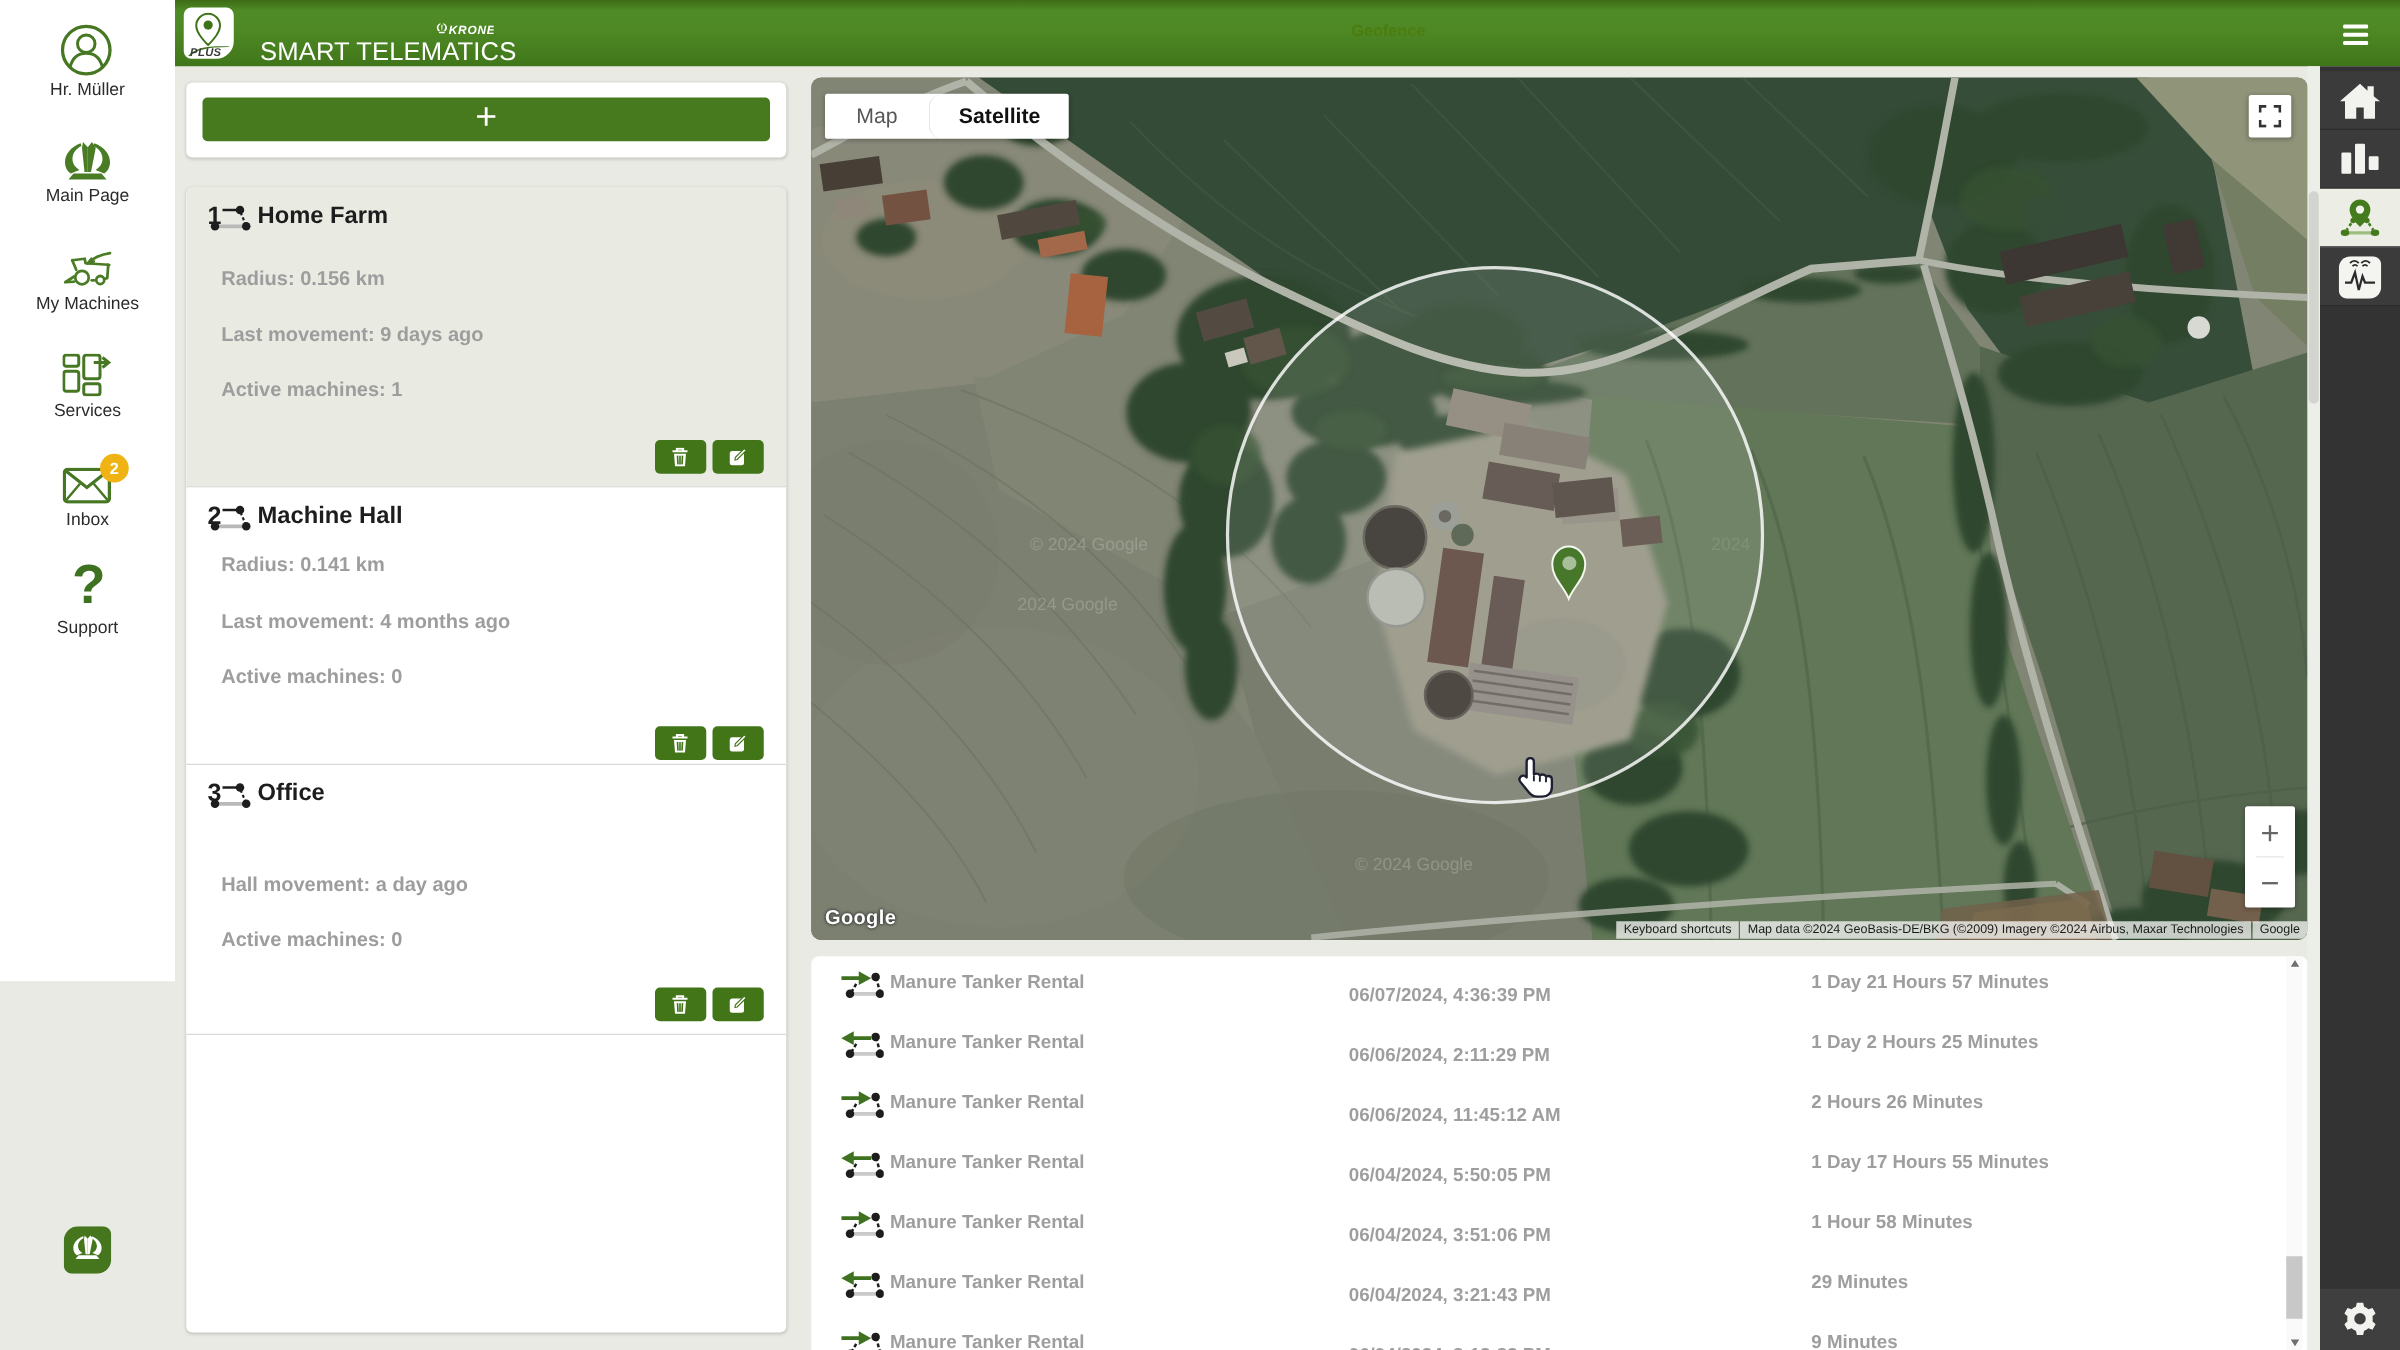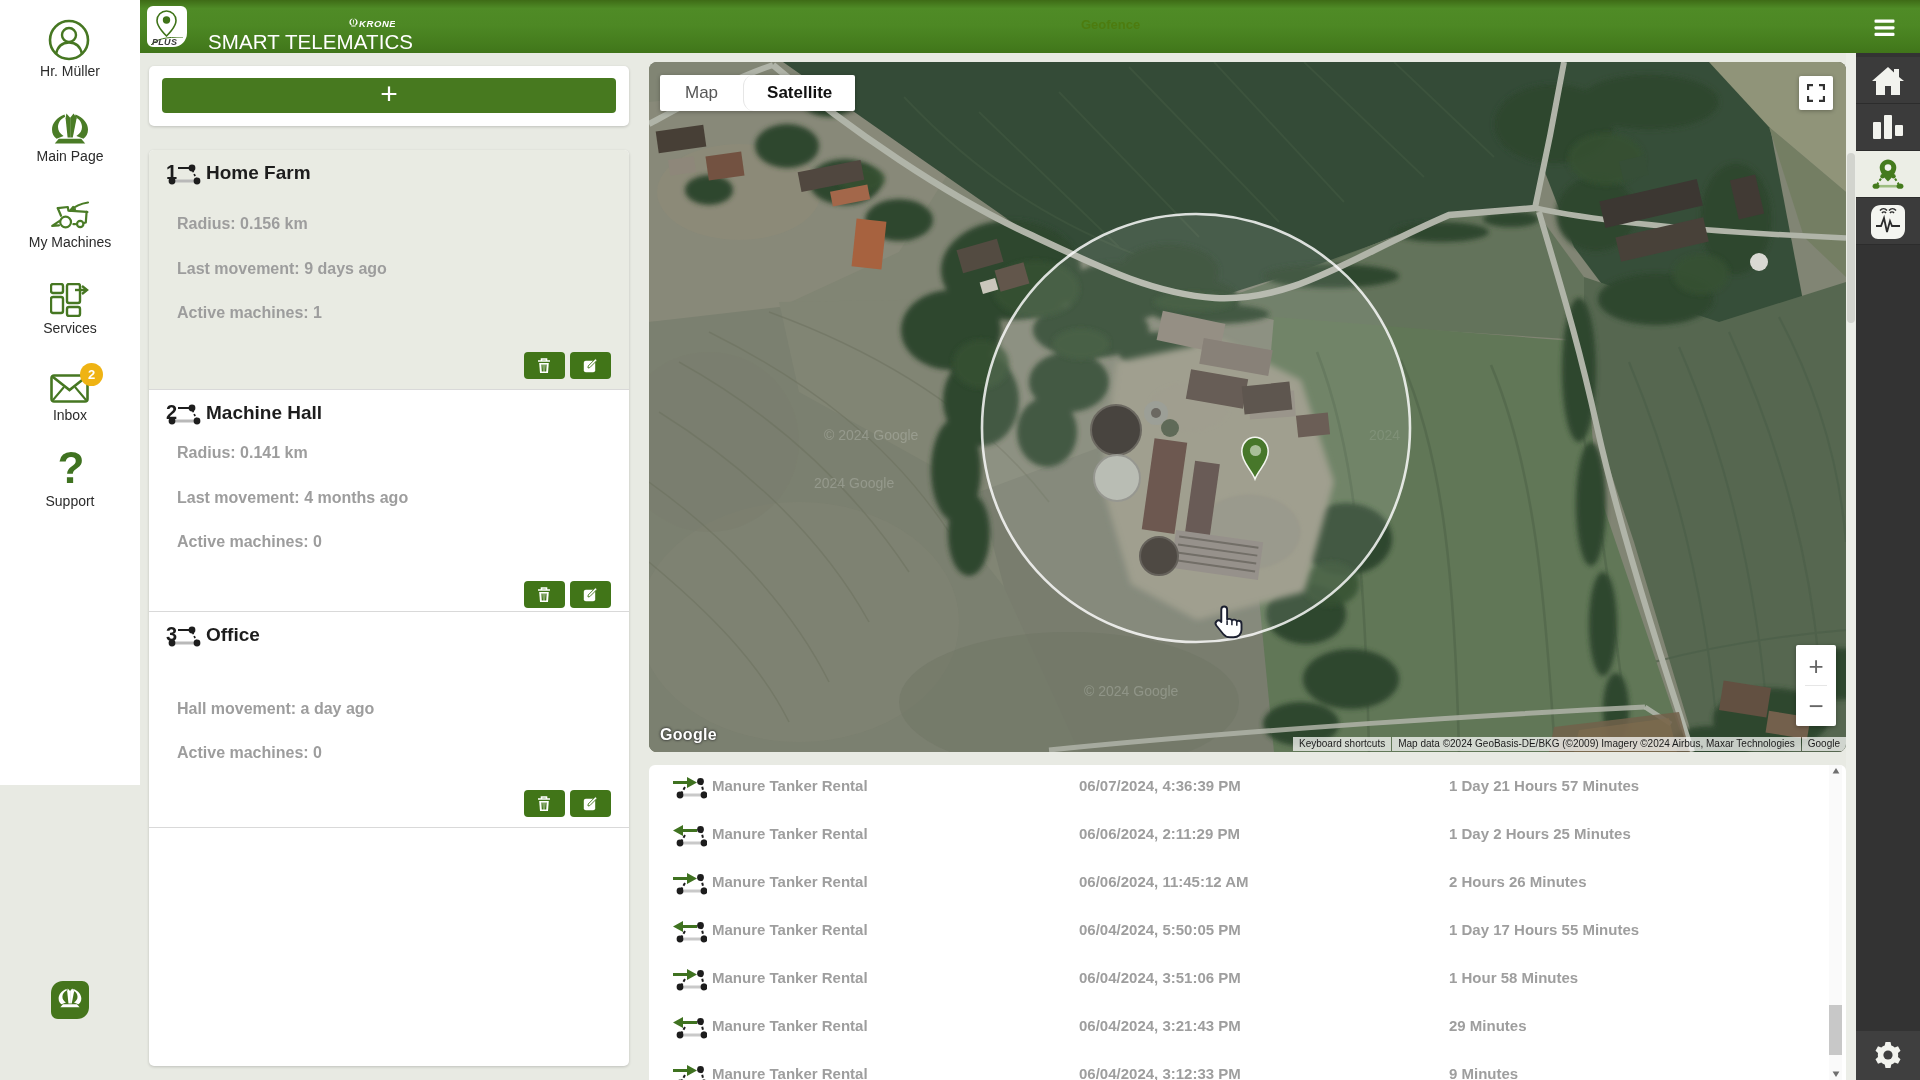--- a/index.html
+++ b/index.html
@@ -43,21 +43,21 @@
 #zoomctl .zs { position:absolute; left:9px; top:40px; width:22px; height:1px; background:#e6e6e6; }
 .zchar { position:absolute; width:40px; text-align:center; color:#666; font-size:26px; }
 #glogo { position:absolute; left:11px; top:664px; color:#fff; font-size:16px; font-weight:bold; text-shadow:0 0 2px #333,0 0 3px #333; letter-spacing:0.3px;}
 #attrib { position:absolute; right:0; top:675px; height:14px; font-size:10px; color:#1b1b1b; display:flex; }
 #attrib div { background:rgba(250,250,248,0.75); padding:1px 6px 0 6px; margin-left:1px; white-space:nowrap; }
 
 
 #btable { left:649px; top:765px; width:1197px; height:315px; background:#fff; border-radius:6px 6px 0 0; overflow:hidden; }
 .trow { position:absolute; left:0; width:1197px; height:48px; }
 .trow .nm { position:absolute; left:63px; top:15px; font-size:15px; font-weight:bold; color:#9e9e9e; }
-.trow .dt { position:absolute; left:430px; top:15px; font-size:15px; font-weight:bold; color:#9e9e9e; }
+.trow .dt { position:absolute; left:430px; top:26px; font-size:15px; font-weight:bold; color:#9e9e9e; }
 .trow .du { position:absolute; left:800px; top:15px; font-size:15px; font-weight:bold; color:#9e9e9e; }
 .trow svg { position:absolute; left:24px; top:11px; }
 #tscroll { position:absolute; right:4px; top:0; width:13px; height:315px; background:#fafafa; }
 #tthumb { position:absolute; right:0; top:240px; width:13px; height:50px; background:#c8c8c8; }
 
 
 #scrollstrip { left:1846px; top:53px; width:10px; height:1027px; background:#eceee8; }
 #rightbar { left:1856px; top:53px; width:64px; height:1027px; background:#333333; }
 .ritem { position:absolute; left:0; width:64px; height:47px; background:#3b3b3b; border-bottom:1px solid #2c2c2c; }
 .ritem.on { background:#eceee6; }

